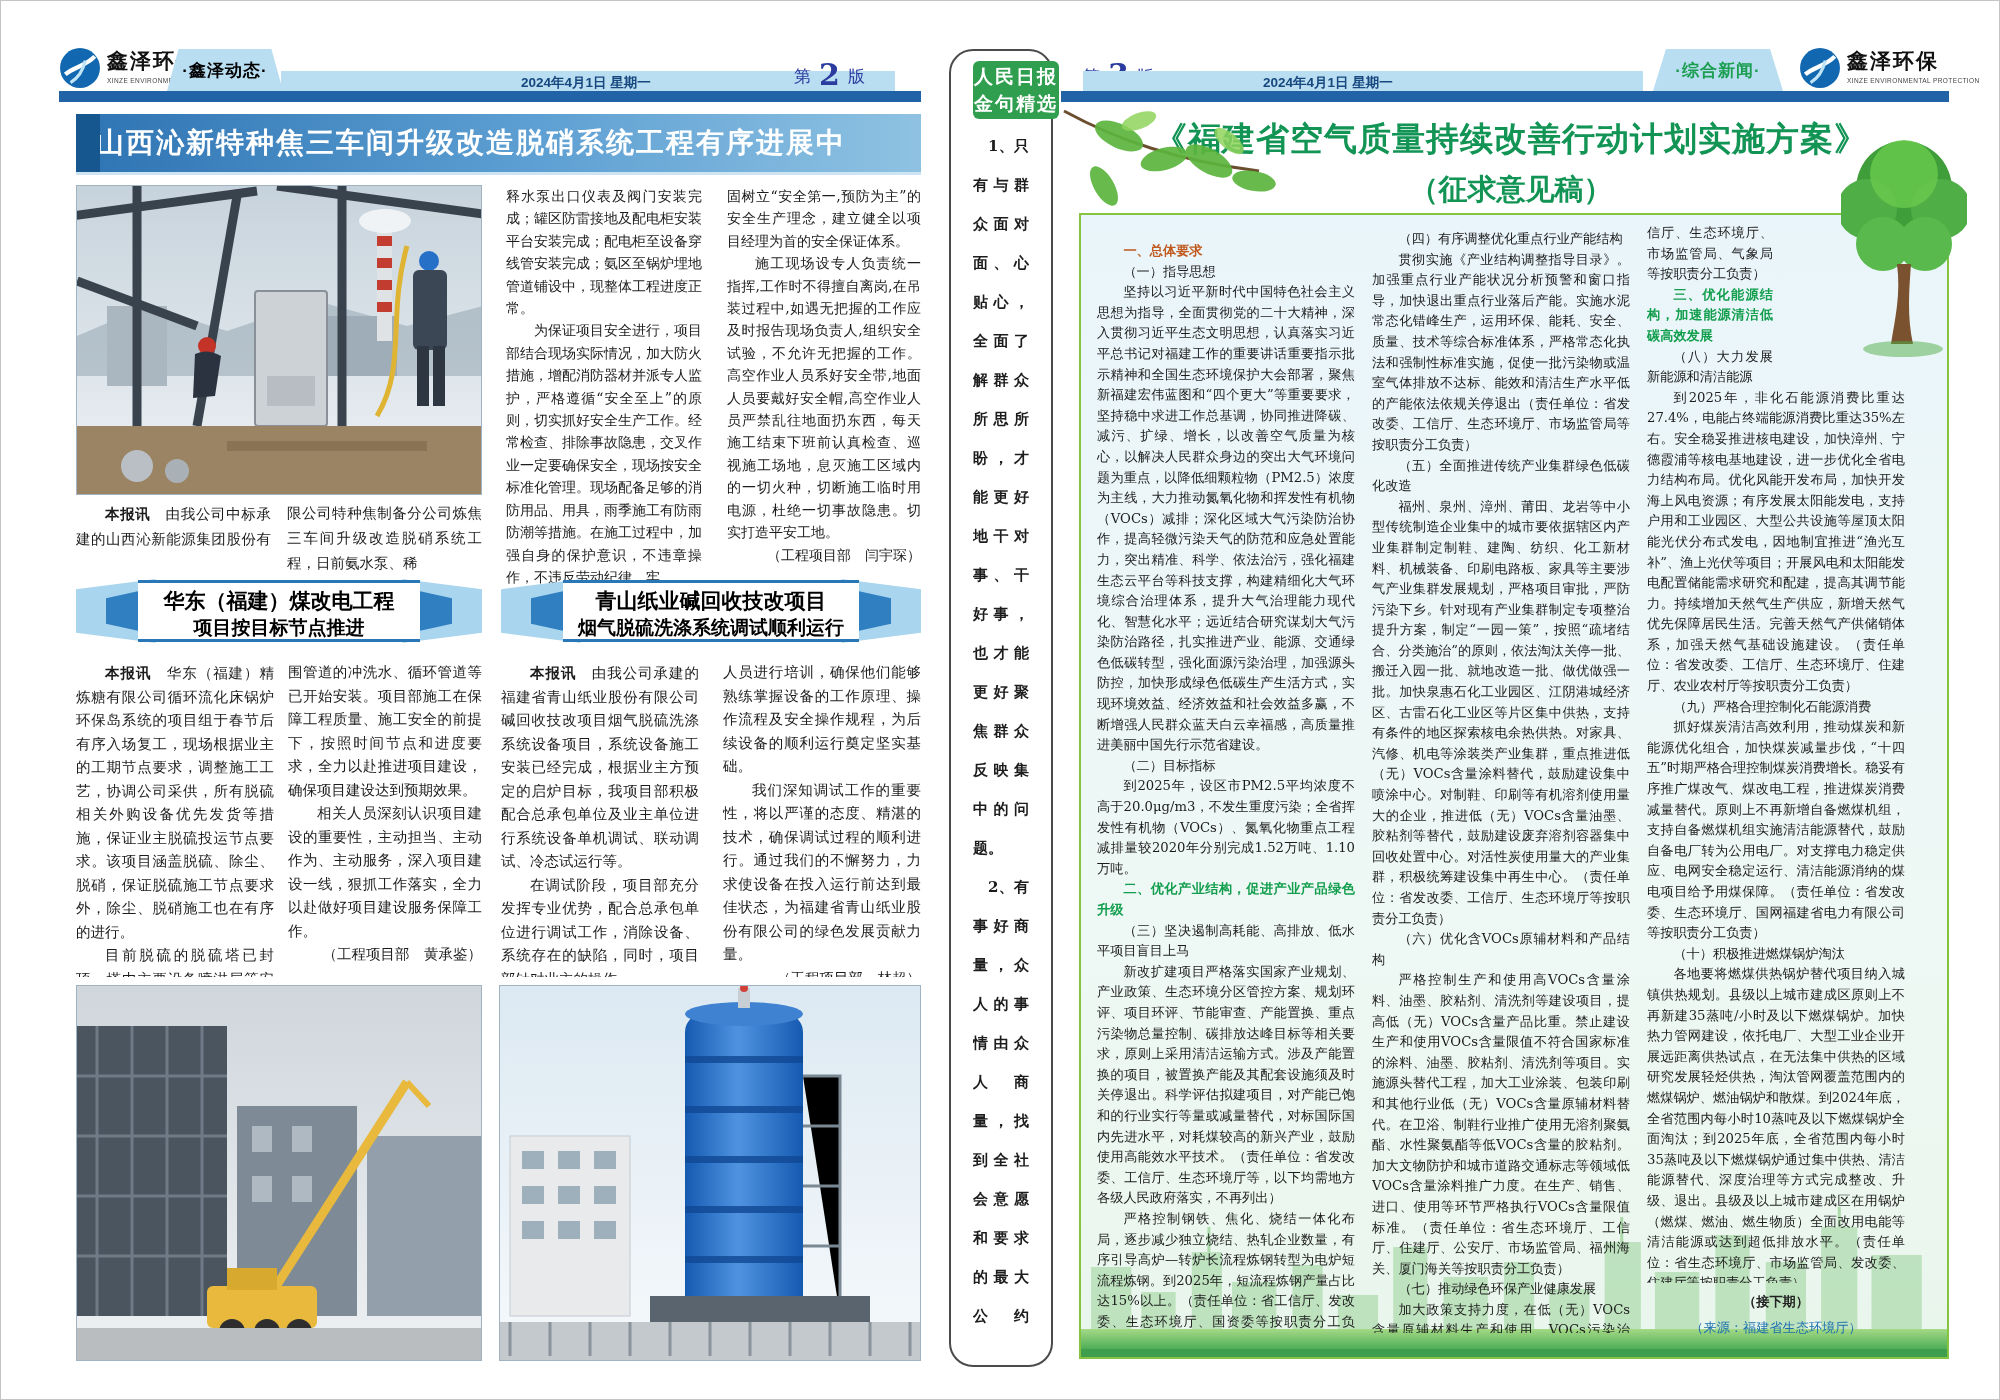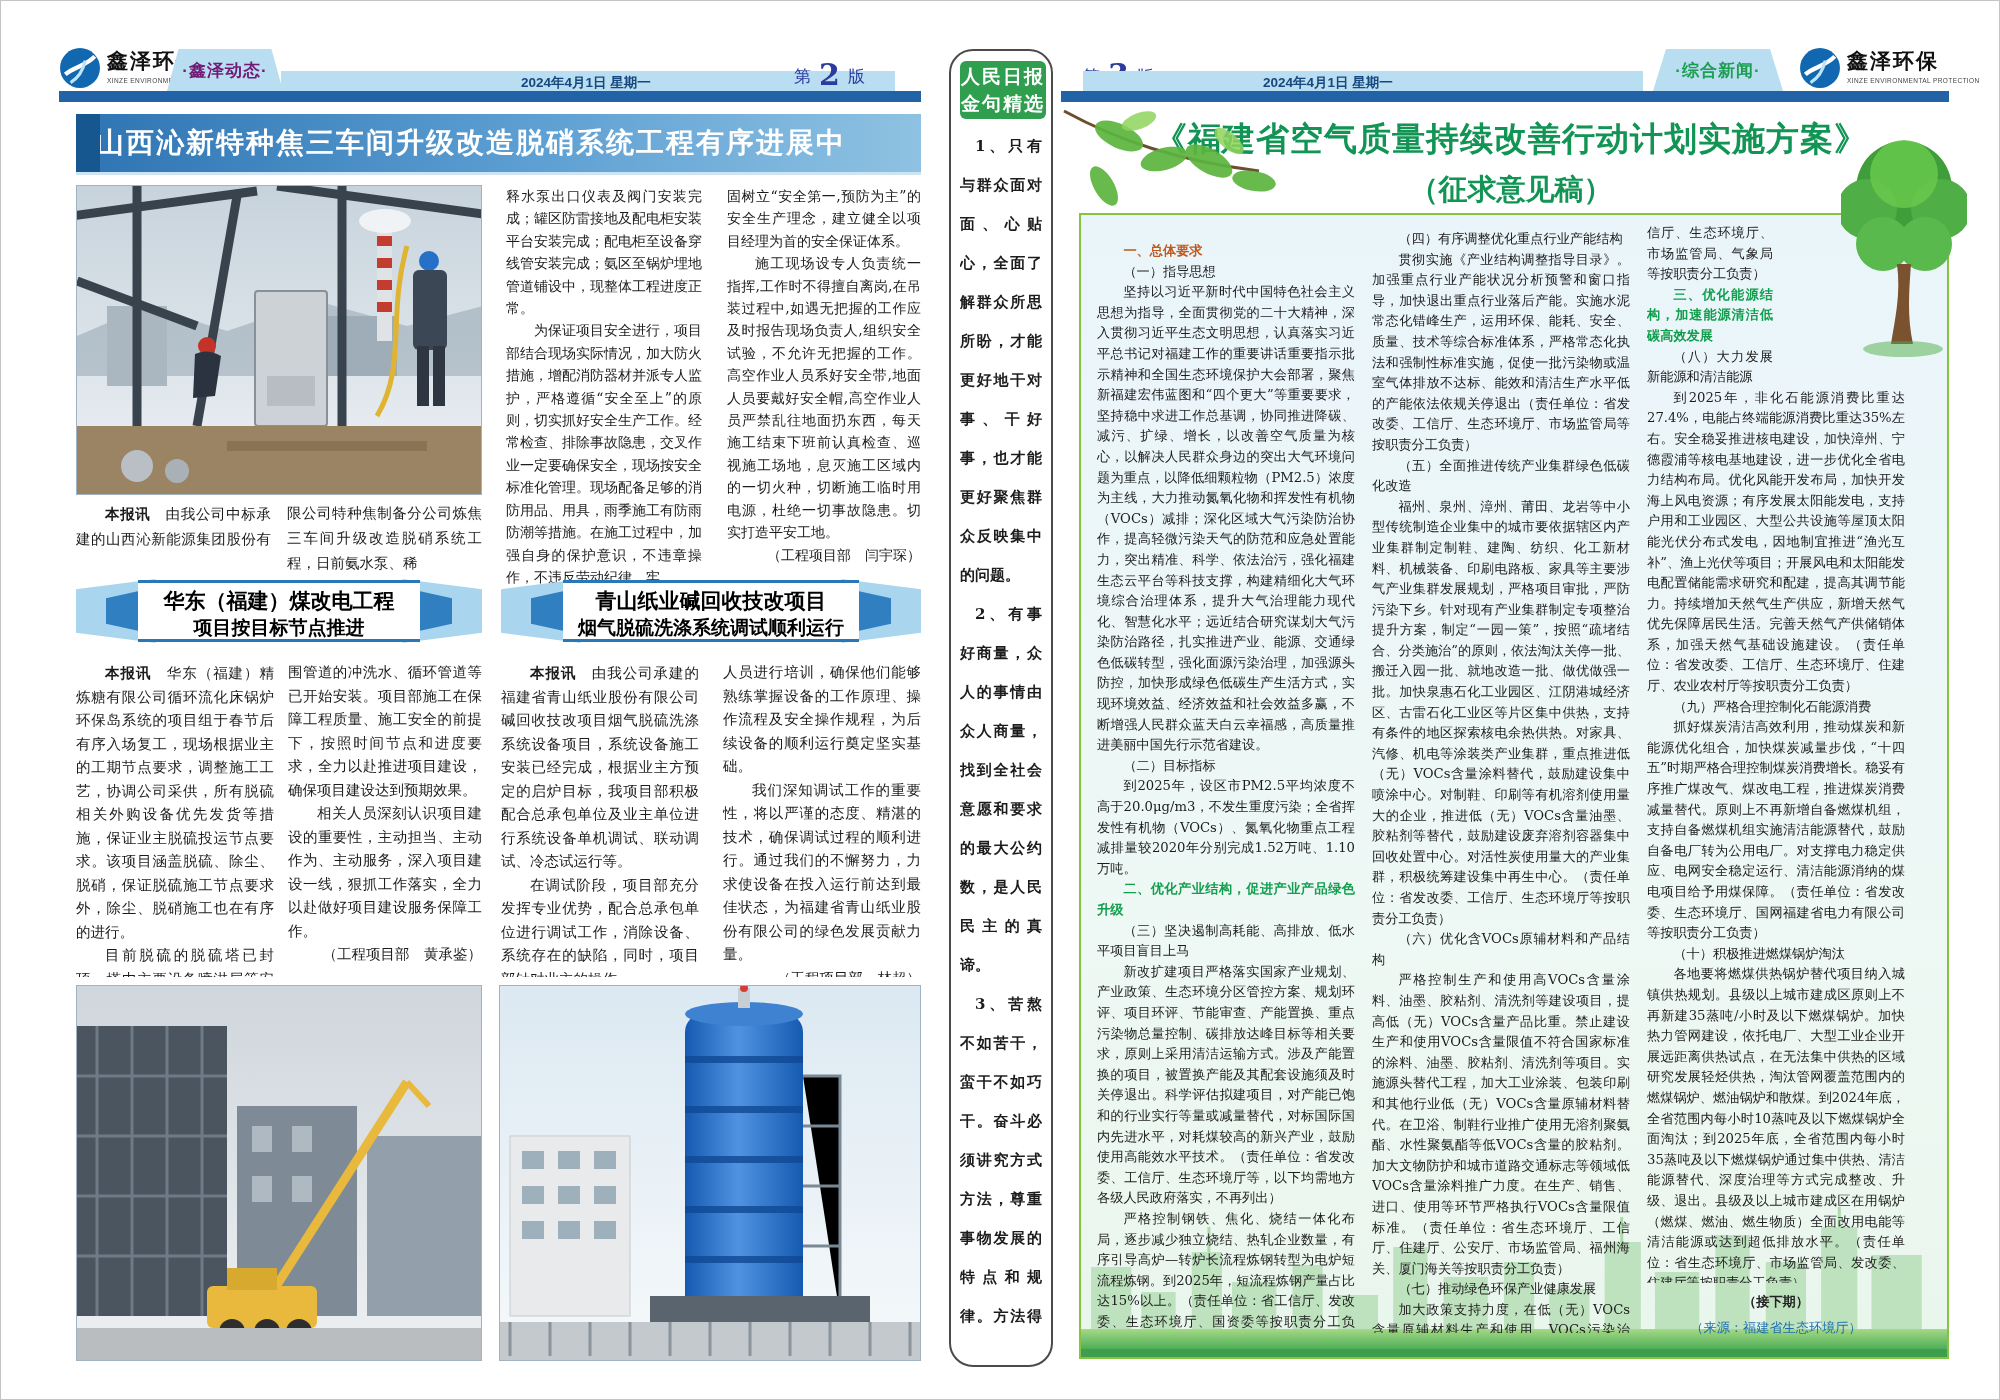--- a/index.html
+++ b/index.html
@@ -11,21 +11,21 @@
   
   .brand { position:absolute; display:flex; align-items:flex-start; }
   .brand-ico { width:42px; height:42px; }
   .brand-txt { margin-left:6px; }
   .brand-name { font-family:"Liberation Sans", sans-serif; font-weight:700; font-size:21px; letter-spacing:2px; color:#111; }
   .brand-en { font-family:"Liberation Sans", sans-serif; font-size:6.5px; letter-spacing:.4px; color:#444; margin-top:2px; }
   .band { position:absolute; background:#b9ddf1; }
   .tab { position:absolute; background:#b9ddf1; clip-path:polygon(10% 0,90% 0,100% 100%,0 100%);
          display:flex; align-items:center; justify-content:center;
          font-family:"Liberation Sans", sans-serif; font-weight:700; font-size:17px; letter-spacing:1px; }
-  .tab-left { color:#701a75; }
+  .tab-left { color:#000000; }
   .tab-right { color:#1c9e50; }
   .date { position:absolute; font-family:"Liberation Sans", sans-serif; font-weight:700; font-size:13.5px; color:#16477e; }
   .folio { position:absolute; color:#2b3b9e; font-size:17px; }
   .folio b { font-size:30px; font-weight:700; margin:0 8px; vertical-align:-3px; }
   .rule { position:absolute; background:#2263a8; }
 
   
   .a1-bar { position:absolute; left:75px; top:113px; width:845px; height:58px;
             background:linear-gradient(90deg,#2e74b3,#5ea0d3 55%,#8fc2e2);
             display:flex; align-items:center; justify-content:flex-start;
@@ -48,21 +48,21 @@
   .wg-b { width:58px; background:#2f7fc1; clip-path:polygon(0 30%,100% 10%,66% 50%,100% 90%,0 70%); }
   .wing.l { left:0; } .wing.l2 { left:30px; }
   .wing.r { right:0; transform:scaleX(-1); } .wing.r2 { right:30px; transform:scaleX(-1); }
   .bband { position:absolute; left:62px; right:62px; top:1px; bottom:1px; background:#fff;
            border-top:3px solid #2a77b8; border-bottom:3px solid #2a77b8; text-align:center; z-index:2; }
   .bt1 { font-family:"Liberation Sans", sans-serif; font-weight:700; font-size:21px; margin-top:4px; color:#000; }
   .bt2 { font-family:"Liberation Sans", sans-serif; font-weight:700; font-size:19px; color:#000; }
 
   
   .strip { position:absolute; left:948px; top:48px; width:104px; height:1318px;
-           border:2px solid #4b4b4b; border-radius:24px; padding:10px 9px; background:#fff; }
+           border:2px solid #4b4b4b; border-radius:24px; padding:10px 22px; background:#fff; }
   .qbadge { width:86px; height:58px; background:#2f9e4f; border-radius:6px; color:#fff;
             font-family:"Liberation Sans", sans-serif; font-weight:700; font-size:19px; line-height:27px;
             letter-spacing:2px; text-align:center; padding-top:2px; }
   .qlist { margin-top:8px; font-size:15px; font-weight:600; line-height:39px; text-align:justify; overflow:hidden; height:1210px; }
   .qlist p { text-indent:1em; }
 
   
   .r-headline { position:absolute; left:1140px; top:116px; width:740px; text-align:center; z-index:3; }
   .r-h1 { font-family:"Liberation Sans", sans-serif; font-weight:700; font-size:33px; color:#129455; letter-spacing:1px; }
   .r-h2 { font-family:"Liberation Sans", sans-serif; font-weight:700; font-size:29px; color:#129455; margin-top:8px; }

